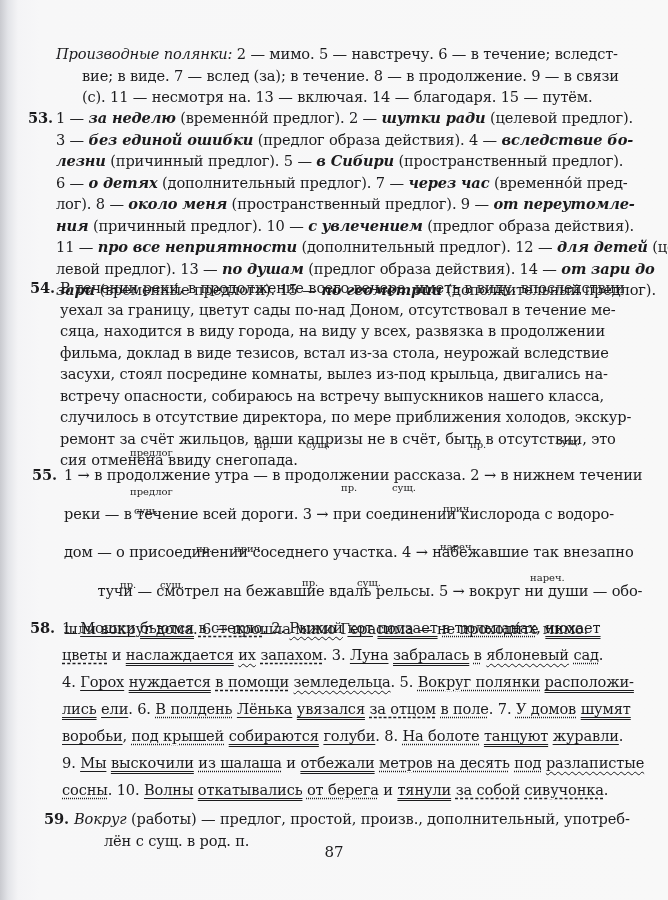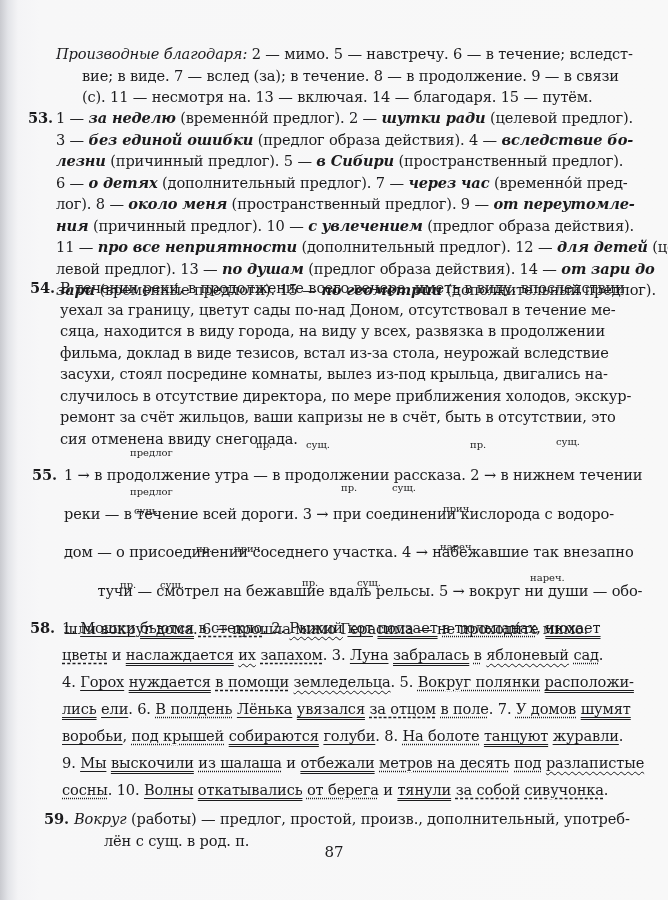--- a/index.html
+++ b/index.html
@@ -23,21 +23,21 @@
   .udd { text-decoration: underline dotted; text-underline-offset:3px; }
   .uw { text-decoration: underline wavy; text-underline-offset:3px; text-decoration-thickness:1px; }
   .pagenum { position:absolute; left:0; width:668px; top:843px; text-align:center; font-size:15px; }
 </style>
 </head>
 <body>
 
 <div class="page">
 
   <div class="blk" style="left:56px; top:43px;">
-    <div class="line"><span class="it">Производные благодаря:</span><span> 2 — мимо. 5 — навстречу. 6 — в течение; вследст-</span></div>
+    <div class="line"><span class="it">Производные полянки:</span><span> 2 — мимо. 5 — навстречу. 6 — в течение; вследст-</span></div>
     <div class="line" style="padding-left:26px;">вие; в виде. 7 — вслед (за); в течение. 8 — в продолжение. 9 — в связи</div>
     <div class="line" style="padding-left:26px;">(с). 11 — несмотря на. 13 — включая. 14 — благодаря. 15 — путём.</div>
   </div>
 
   <div class="blk" style="left:28px; top:107px;">
     <span class="num" style="left:0; top:0;">53.</span>
     <div style="margin-left:28px;">
       <div class="line"><span>1 — </span><span class="bi">за неделю</span><span> (временно́й предлог). 2 — </span><span class="bi">шутки ради</span><span> (целевой предлог).</span></div>
       <div class="line"><span>3 — </span><span class="bi">без единой ошибки</span><span> (предлог образа действия). 4 — </span><span class="bi">вследствие бо-</span></div>
       <div class="line"><span class="bi">лезни</span><span> (причинный предлог). 5 — </span><span class="bi">в Сибири</span><span> (пространственный предлог).</span></div>
@@ -51,20 +51,21 @@
   </div>
 
   <div class="blk" style="left:30px; top:277px;">
     <span class="num" style="left:0; top:0;">54.</span>
     <div style="margin-left:30px;">
       <div class="line">В течении реки, в продолжение всего вечера, иметь в виду, впоследствии</div>
       <div class="line">уехал за границу, цветут сады по-над Доном, отсутствовал в течение ме-</div>
       <div class="line">сяца, находится в виду города, на виду у всех, развязка в продолжении</div>
       <div class="line">фильма, доклад в виде тезисов, встал из-за стола, неурожай вследствие</div>
       <div class="line">засухи, стоял посредине комнаты, вылез из-под крыльца, двигались на-</div>
+      <div class="line">встречу опасности, собираюсь на встречу выпускников нашего класса,</div>
       <div class="line">случилось в отсутствие директора, по мере приближения холодов, экскур-</div>
       <div class="line">ремонт за счёт жильцов, ваши капризы не в счёт, быть в отсутствии, это</div>
       <div class="line">сия отменена ввиду снегопада.</div>
     </div>
   </div>
 
   <div class="blk" style="left:32px; top:464px; line-height:21.5px;">
     <span class="num" style="left:0; top:0;">55.</span>
     <div style="margin-left:32px;">
       <div class="line" style="margin-bottom:17px;">1 → в продолжение утра — в продолжении рассказа. 2 → в нижнем течении</div>

